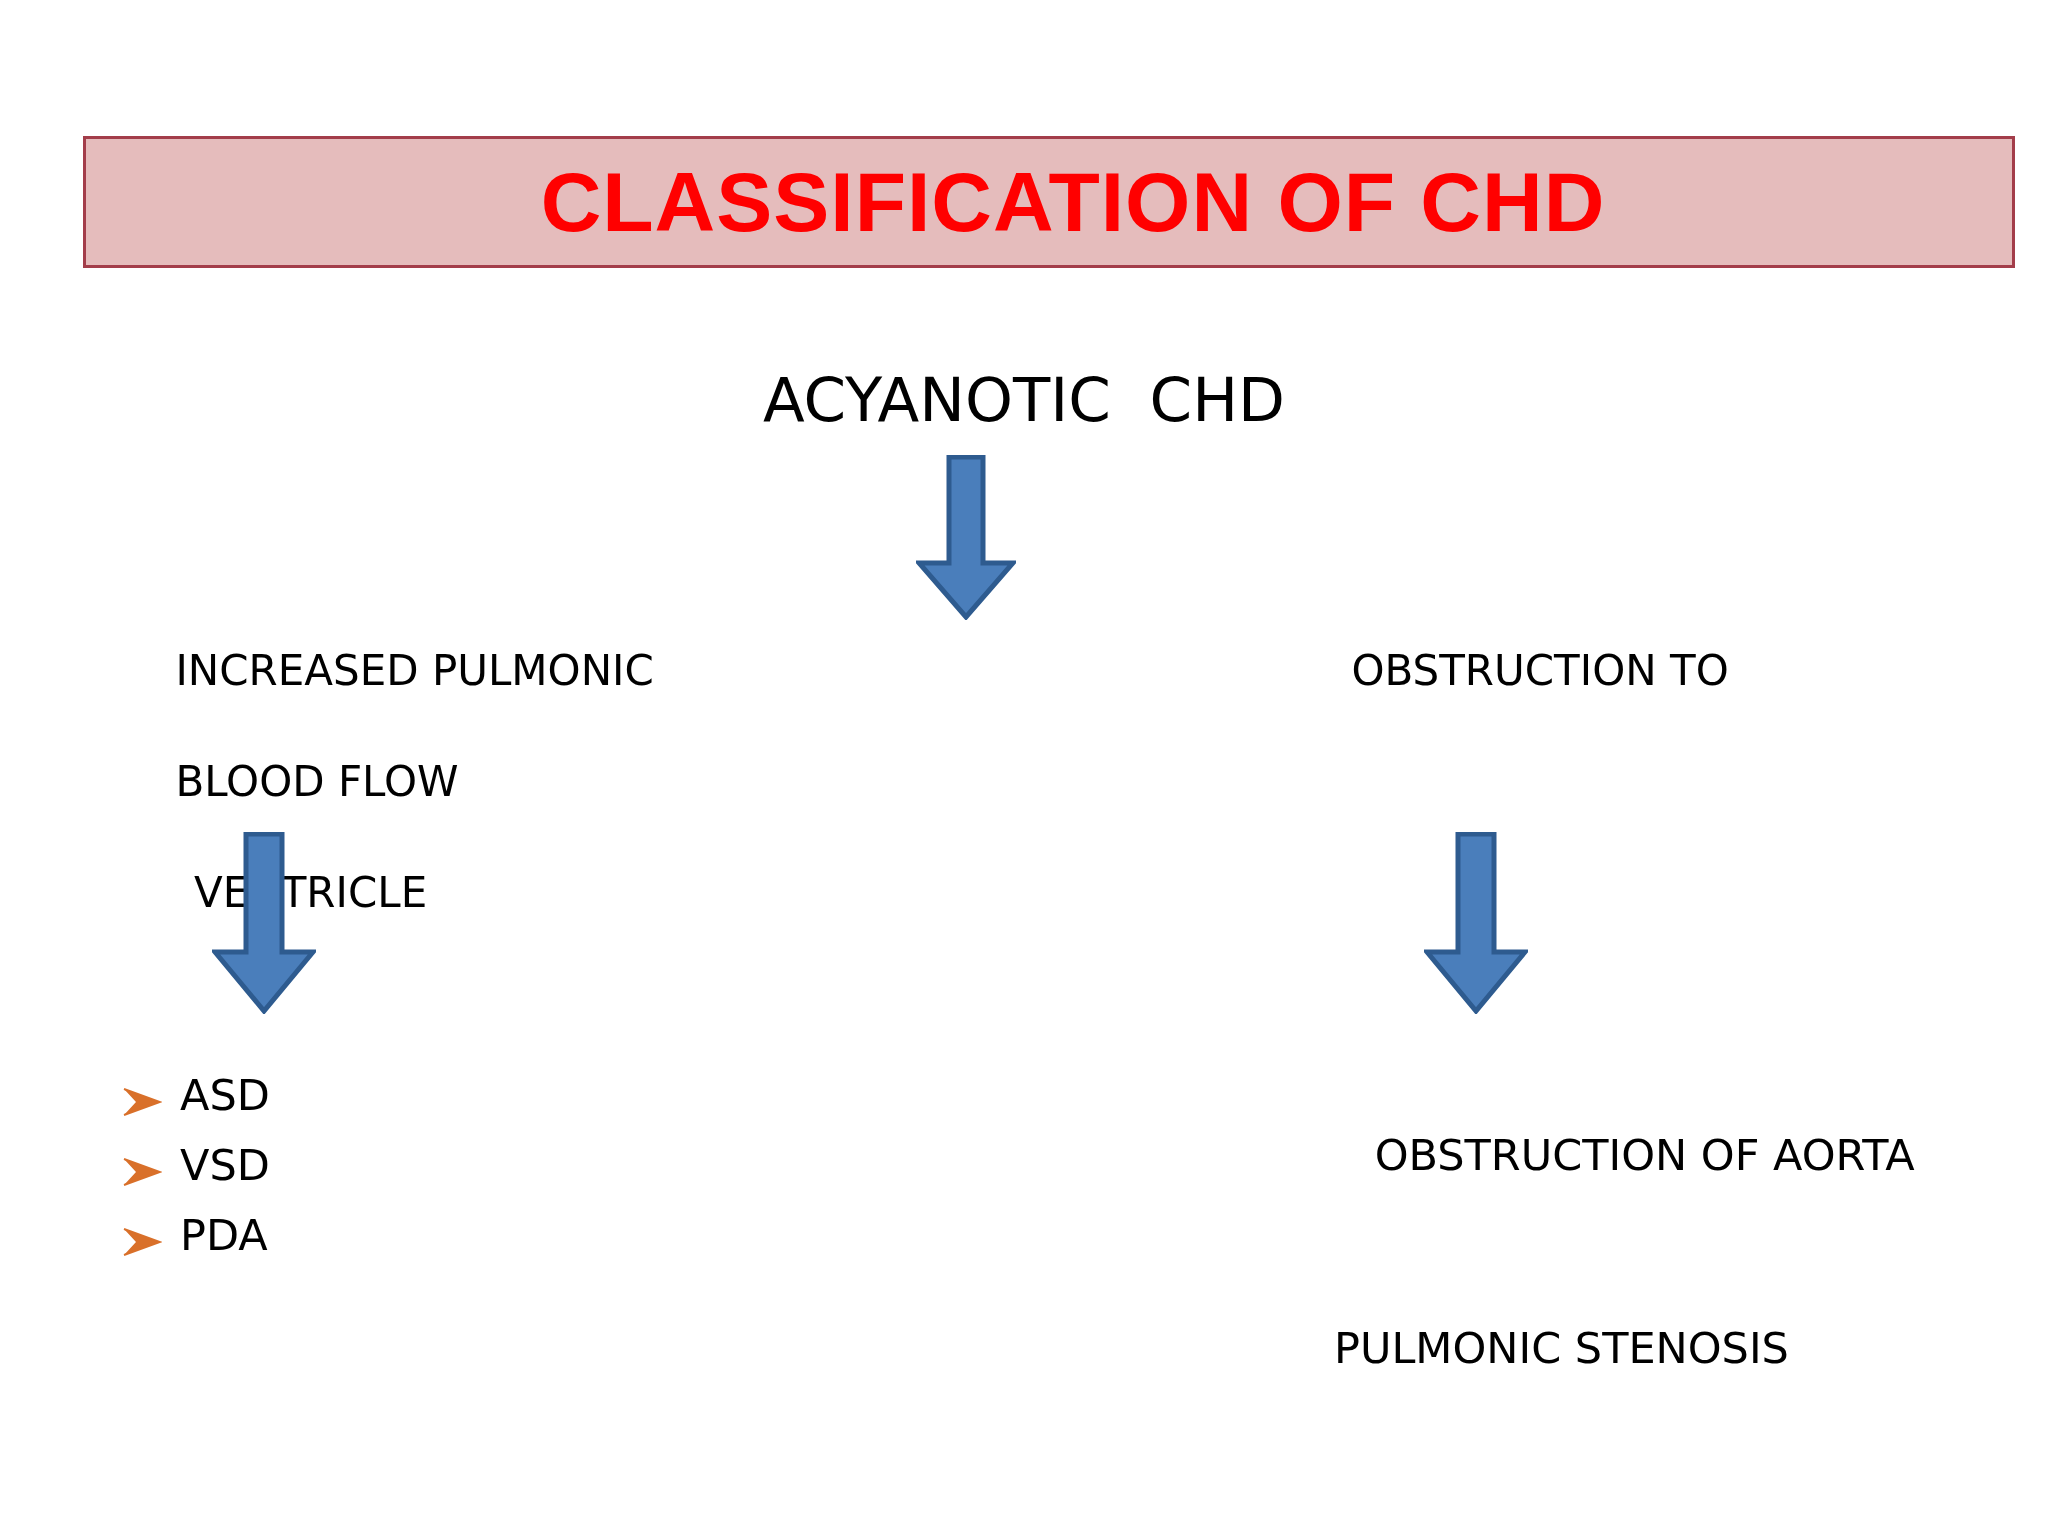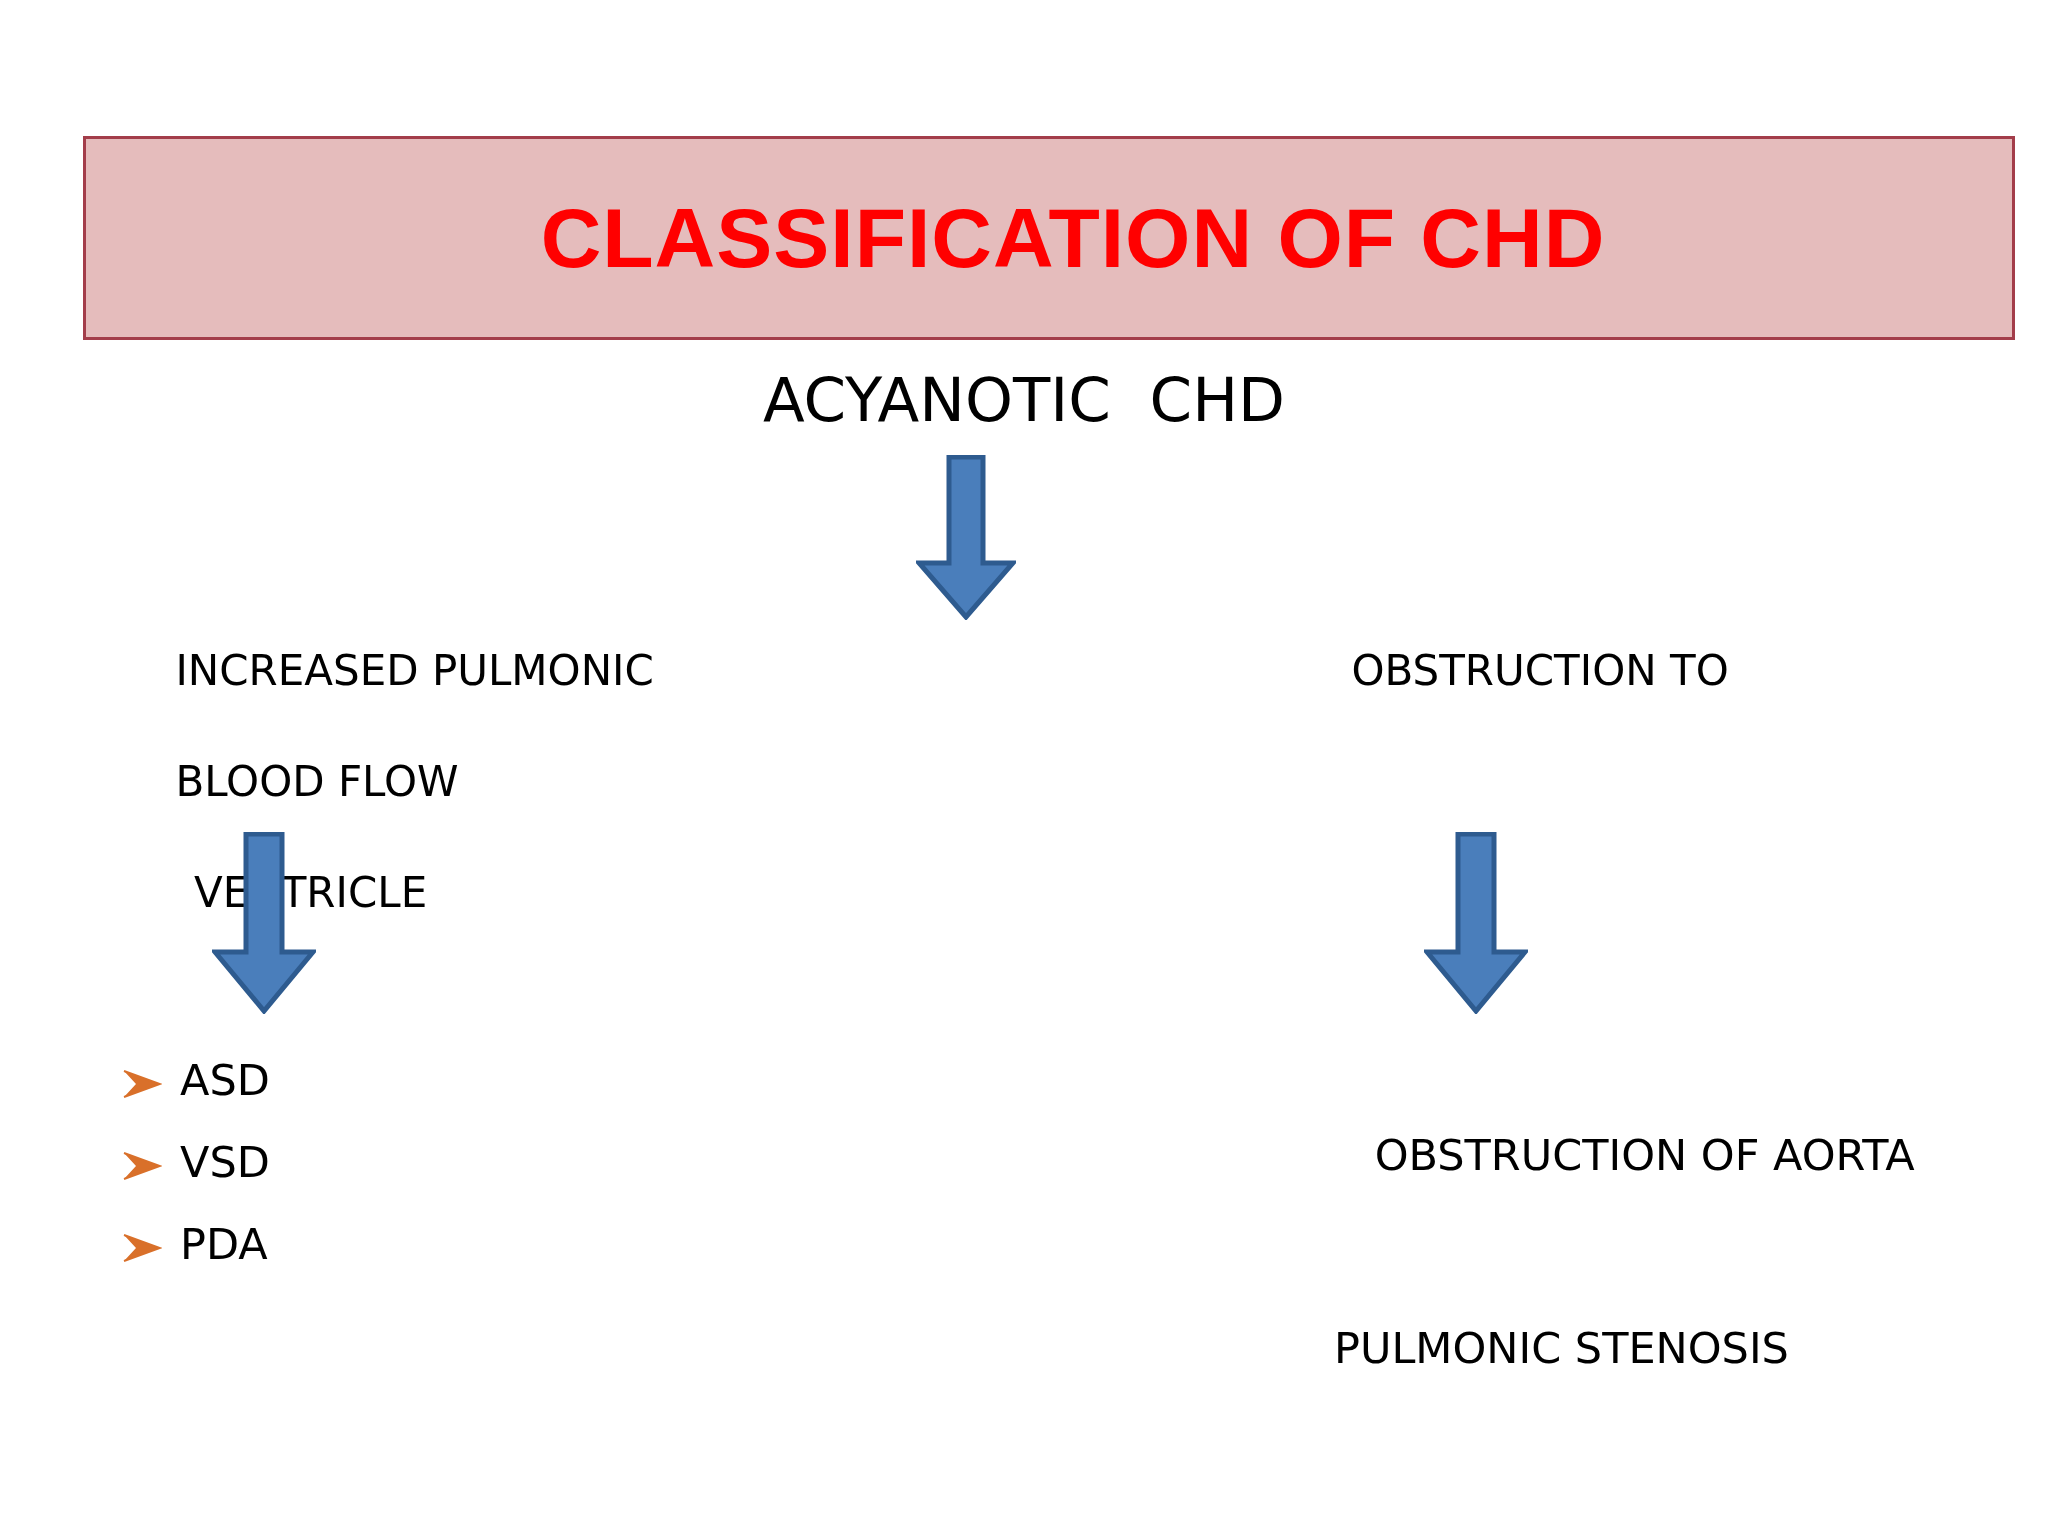--- a/index.html
+++ b/index.html
@@ -20,21 +20,21 @@
     height: 1536px;
     background: #ffffff;
   }
 
   
   #title-banner {
     position: absolute;
     left: 83px;
     top: 136px;
     width: 1932px;
-    height: 204px;
+    height: 132px;
     background: #e5bcbc;
     border: 3px solid #a33d4a;
     box-sizing: border-box;
     display: flex;
     align-items: center;
     justify-content: center;
     padding-left: 48px;
   }
   #title-text {
     color: #ff0000;
@@ -87,23 +87,22 @@
 
   
   #left-list {
     position: absolute;
     left: 122px;
     top: 1047px;
     width: 640px;
   }
   .bullet-row {
     display: flex;
-    align-items: flex-start;
+    align-items: flex-end;
     height: 70px;
-    margin-top: 12px;
   }
   .bullet-mark {
     width: 48px;
     flex: 0 0 48px;
     color: #d9702a;
     font-family: "DejaVu Sans", sans-serif;
     font-size: 38px;
     line-height: 1;
     text-align: left;
   }

